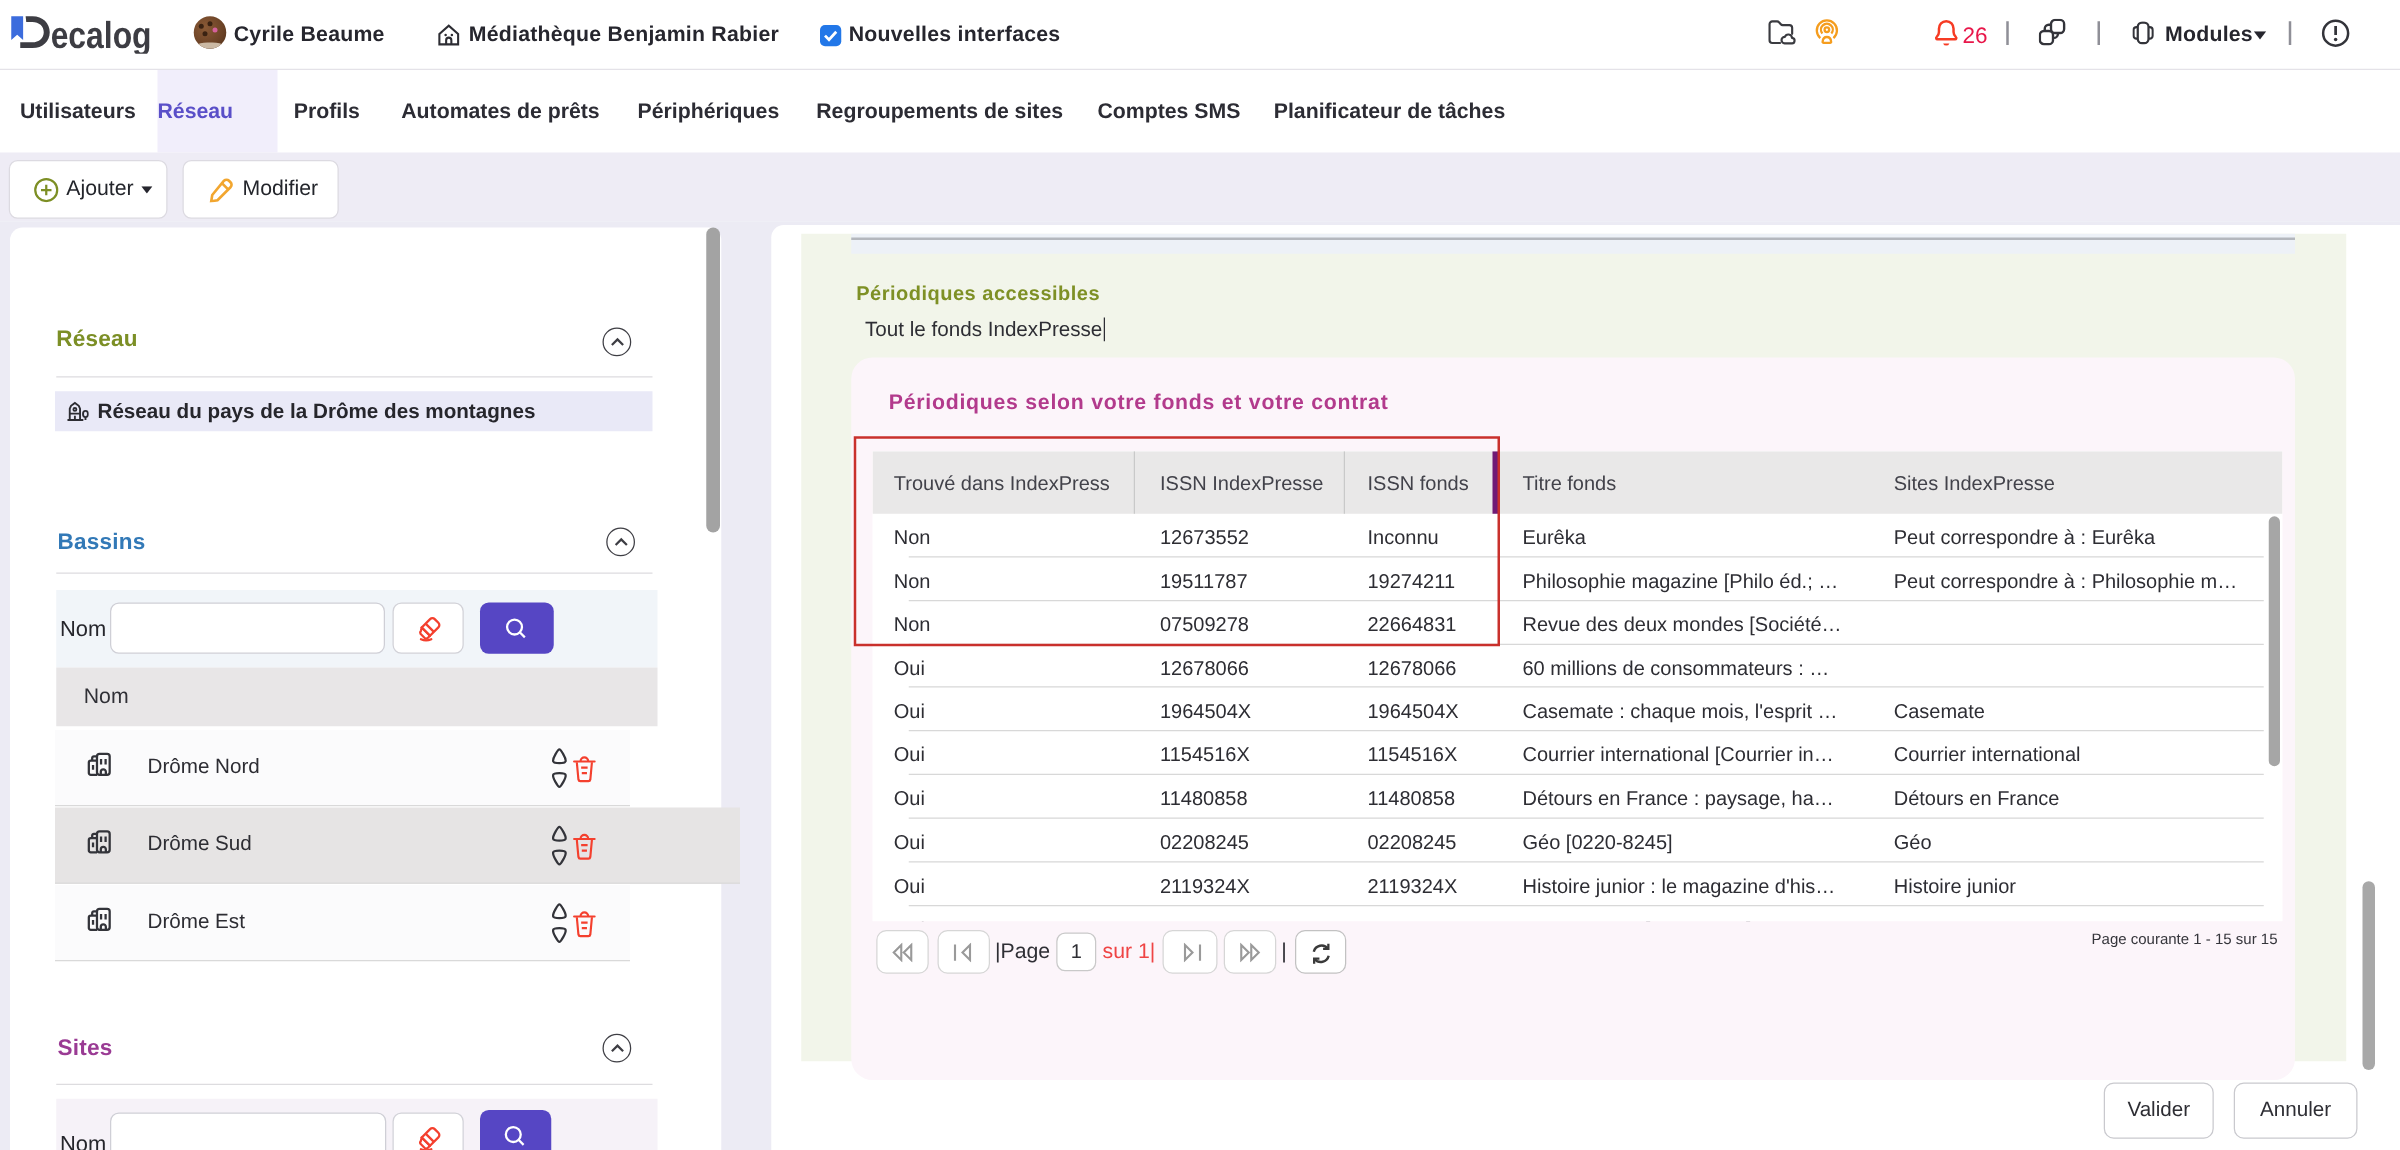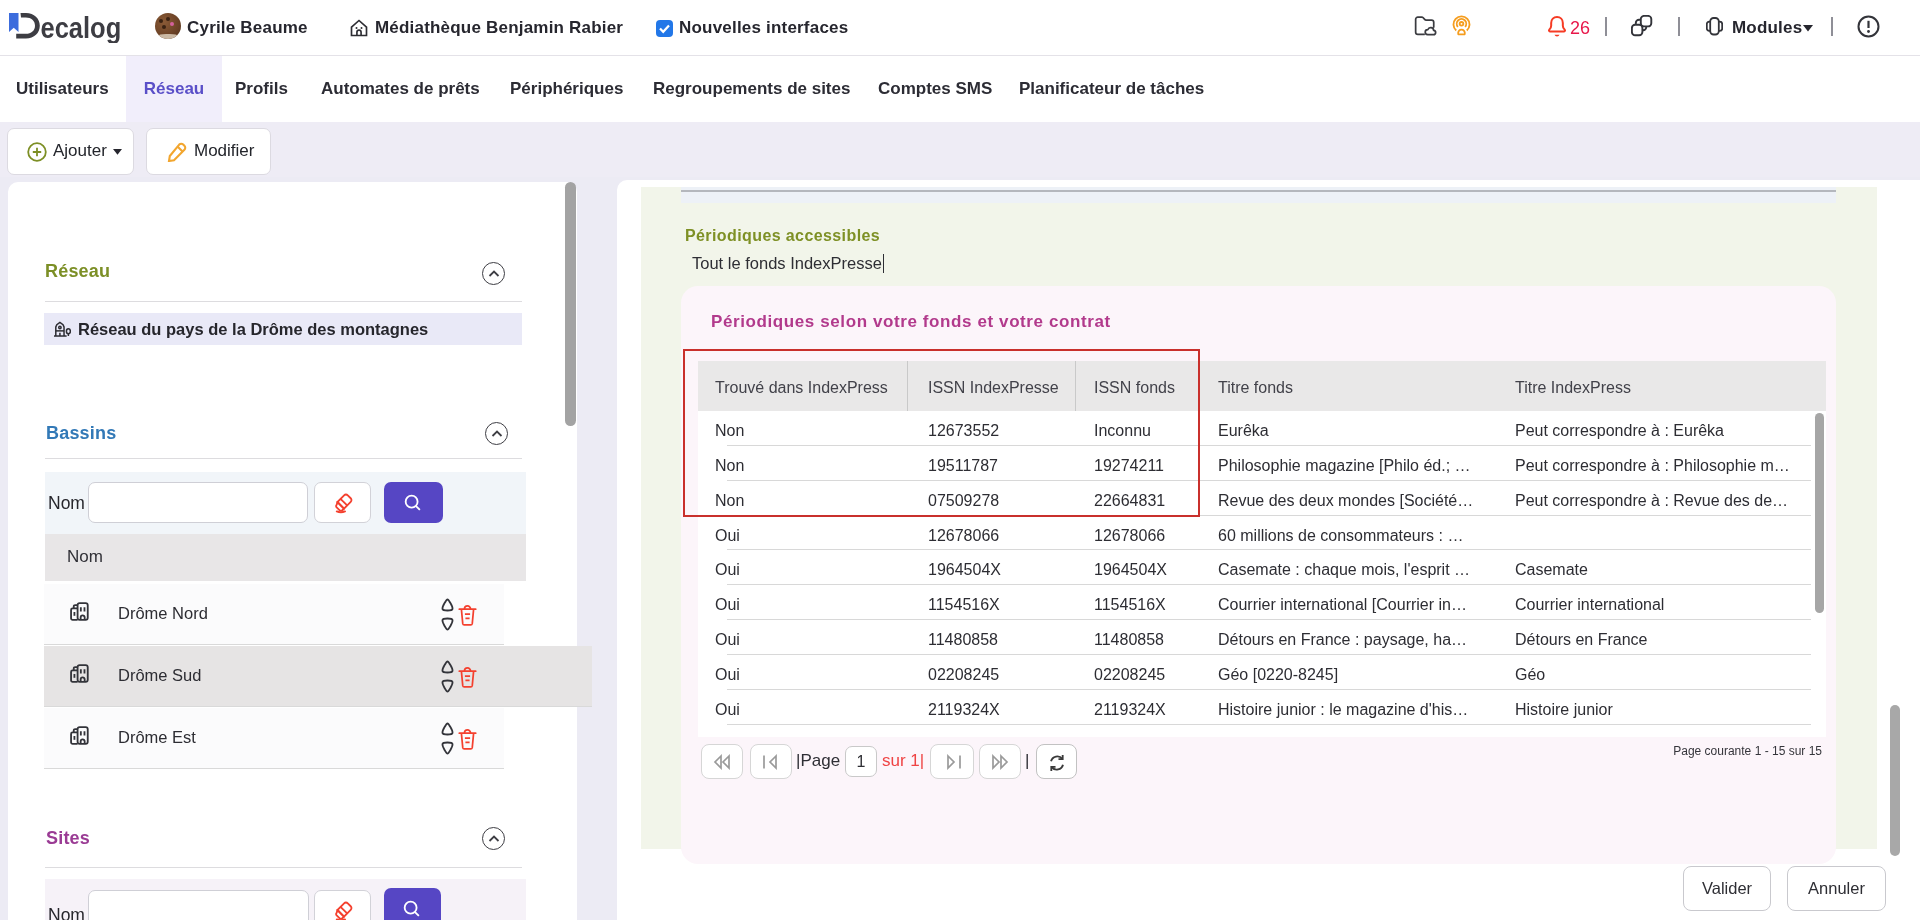--- a/index.html
+++ b/index.html
@@ -5,21 +5,21 @@
   * { margin:0; padding:0; box-sizing:border-box; }
   html,body { width:1920px; height:920px; overflow:hidden; }
   body { font-family:"Liberation Sans", sans-serif; color:#2d2d33; background:#fff; position:relative; }
   .abs { position:absolute; }
   
   #header { position:absolute; left:0; top:0; width:1920px; height:56px; background:#fff; border-bottom:1px solid #e4e2e8; z-index:5; }
   .hname { position:absolute; top:0; height:56px; line-height:55px; font-weight:bold; font-size:17px; color:#26262e; letter-spacing:0.2px; }
   .sepbar { position:absolute; top:17px; width:1.8px; height:19px; background:#8f8f97; }
   
   #tabs { position:absolute; left:0; top:56px; width:1920px; height:66px; background:#fff; }
-  .tab { position:absolute; top:0; height:66px; line-height:66px; font-weight:bold; font-size:17px; color:#2c2c34; text-align:center; white-space:nowrap; }
+  .tab { position:absolute; top:0; height:66px; line-height:66px; font-weight:bold; font-size:17px; color:#2c2c34; white-space:nowrap; }
   
   #toolbar { position:absolute; left:0; top:122px; width:1920px; height:55px; background:#eeecf5; }
   .tbtn { position:absolute; top:6px; height:47px; background:#fff; border:1px solid #dcdae1; border-radius:7px; font-size:17px; color:#23252b; }
   
   #content { position:absolute; left:0; top:177px; width:1920px; height:743px; background:#ecebf4; }
   #leftcard { position:absolute; left:8px; top:5px; width:569px; height:738px; background:#fff; border-radius:10px 10px 0 0; }
   #rightcard { position:absolute; left:617px; top:3px; width:1303px; height:740px; background:#fff; border-radius:10px 0 0 0; }
   .sectitle { font-weight:bold; font-size:18px; letter-spacing:0.2px; }
   .circbtn { position:absolute; width:23px; height:23px; border:1.8px solid #3e3e44; border-radius:50%; }
   .circbtn svg { position:absolute; left:3.6px; top:3.6px; }
@@ -289,23 +289,23 @@
       <div class="abs" style="left:44px;top:40px;font-weight:bold;font-size:16px;color:#7e9025;letter-spacing:0.4px">Périodiques accessibles</div>
       <div class="abs" style="left:51px;top:67px;font-size:16.5px;color:#2e2e34">Tout le fonds IndexPresse<span style="display:inline-block;width:1.5px;height:19px;background:#2e2e34;vertical-align:-4px;margin-left:1px"></span></div>
 
       <div class="abs" style="left:40px;top:99px;width:1155px;height:578px;background:#fcf5fa;border-radius:17px">
         <div class="abs" style="left:30px;top:26px;font-weight:bold;font-size:17px;color:#b23a8c;letter-spacing:0.6px">Périodiques selon votre fonds et votre contrat</div>
 
         <div class="abs" style="left:17px;top:75px;width:1128px;height:376px;background:#fff;overflow:hidden">
           <div style="height:50px;background:#e9e8e8;font-size:16px;color:#42424a">
             <div class="abs" style="left:0;top:0;width:210px;height:50px;line-height:54px;padding-left:17px;border-right:1px solid #c9c9c9">Trouvé dans IndexPress</div>
             <div class="abs" style="left:210px;top:0;width:168px;height:50px;line-height:54px;padding-left:20px;border-right:1px solid #c9c9c9">ISSN IndexPresse</div>
-            <div class="abs" style="left:378px;top:0;width:124px;height:50px;line-height:54px;padding-left:18px;border-right:1px solid #701a75">ISSN fonds</div>
+            <div class="abs" style="left:378px;top:0;width:124px;height:50px;line-height:54px;padding-left:18px;border-right:6px solid #701a75">ISSN fonds</div>
             <div class="abs" style="left:502px;top:0;width:297px;height:50px;line-height:54px;padding-left:18px">Titre fonds</div>
-            <div class="abs" style="left:799px;top:0;width:329px;height:50px;line-height:54px;padding-left:18px">Titre IndexPress</div>
+            <div class="abs" style="left:799px;top:0;width:329px;height:50px;line-height:54px;padding-left:18px">Sites IndexPresse</div>
           </div>
 
           <div class="abs trow" style="top:50.0px">
 <span class="abs" style="left:17px">Non</span>
 <span class="abs" style="left:230px">12673552</span>
 <span class="abs" style="left:396px">Inconnu</span>
 <span class="abs" style="left:520px">Eurêka</span>
 <span class="abs" style="left:817px">Peut correspondre à : Eurêka</span>
 <div class="abs rline"></div>
             </div>
@@ -315,21 +315,20 @@
 <span class="abs" style="left:396px">19274211</span>
 <span class="abs" style="left:520px">Philosophie magazine [Philo éd.; …</span>
 <span class="abs" style="left:817px">Peut correspondre à : Philosophie m…</span>
 <div class="abs rline"></div>
             </div>
 <div class="abs trow" style="top:119.7px">
 <span class="abs" style="left:17px">Non</span>
 <span class="abs" style="left:230px">07509278</span>
 <span class="abs" style="left:396px">22664831</span>
 <span class="abs" style="left:520px">Revue des deux mondes [Société…</span>
-<span class="abs" style="left:817px">Peut correspondre à : Revue des de…</span>
 <div class="abs rline"></div>
             </div>
 <div class="abs trow" style="top:154.6px">
 <span class="abs" style="left:17px">Oui</span>
 <span class="abs" style="left:230px">12678066</span>
 <span class="abs" style="left:396px">12678066</span>
 <span class="abs" style="left:520px">60 millions de consommateurs : …</span>
 <div class="abs rline"></div>
             </div>
 <div class="abs trow" style="top:189.4px">

